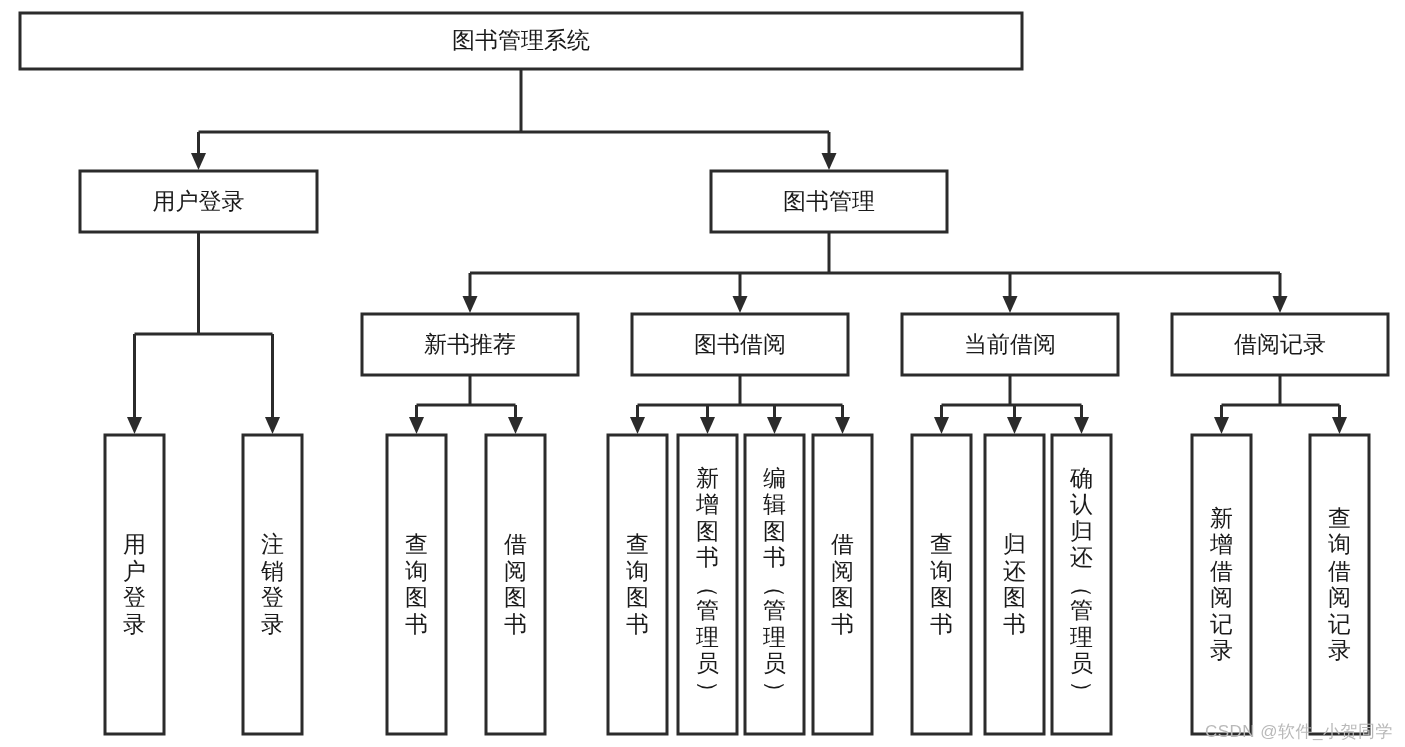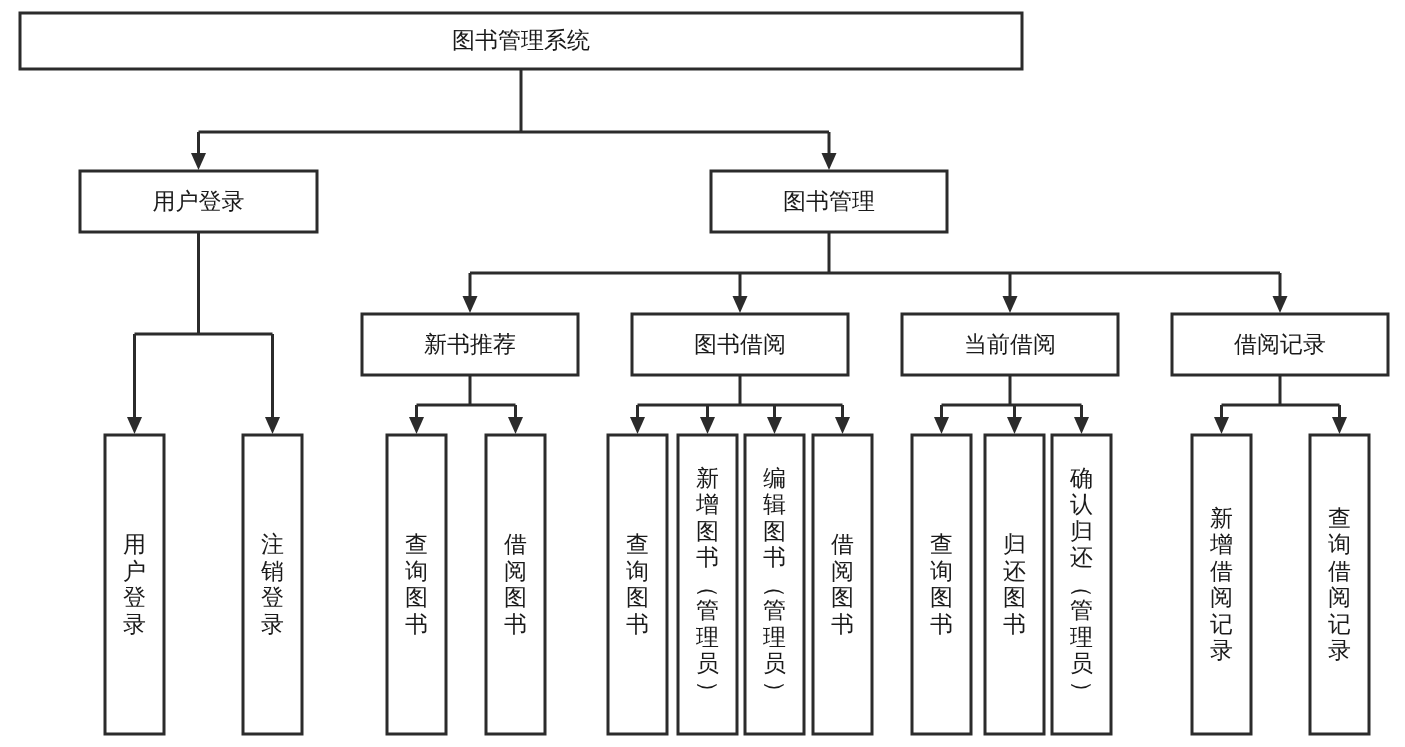--- a/index.html
+++ b/index.html
@@ -260,13 +260,14 @@
           <rect x="1310" y="435" width="59" height="299" class="node-rect"></rect>
           <text x="1339.5" y="525.67" class="node-label-v">查</text>
           <text x="1339.5" y="552.17" class="node-label-v">询</text>
           <text x="1339.5" y="578.67" class="node-label-v">借</text>
           <text x="1339.5" y="605.17" class="node-label-v">阅</text>
           <text x="1339.5" y="631.67" class="node-label-v">记</text>
           <text x="1339.5" y="658.17" class="node-label-v">录</text>
         </g>
       </g>
   </svg>
+  <div class="watermark">CSDN @软件_小贺同学</div>
 </div>
 
 </body></html>

